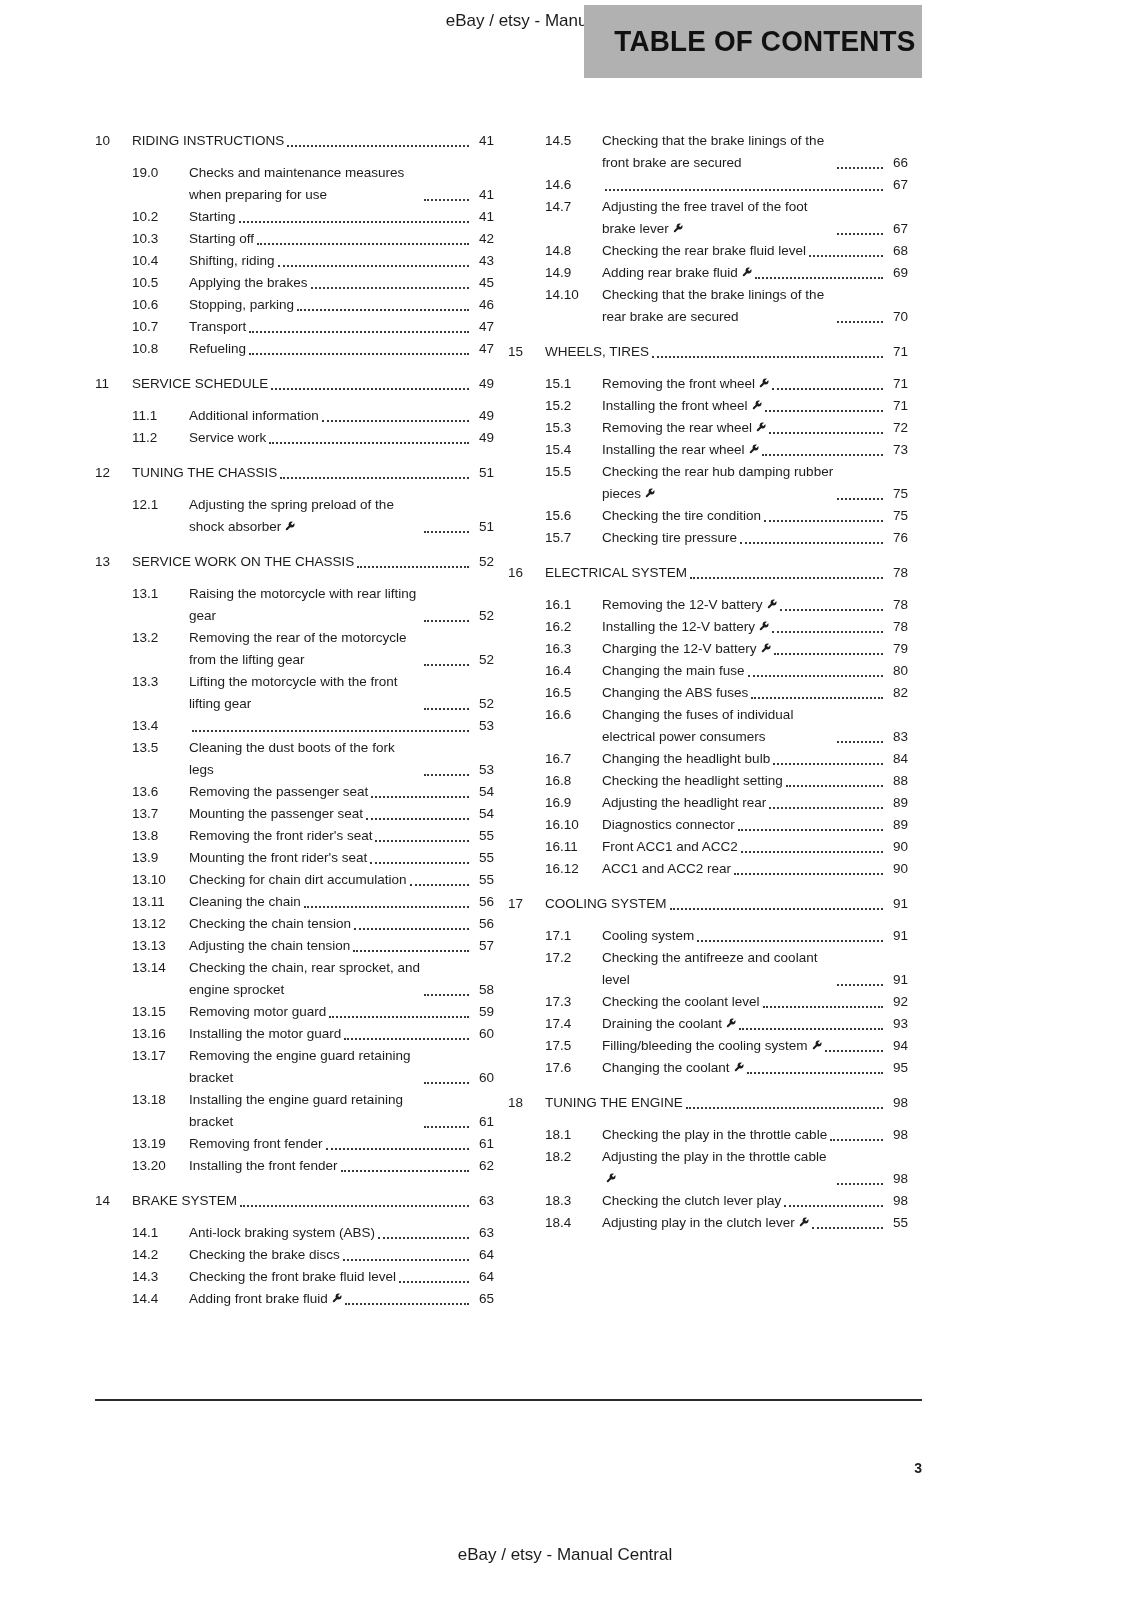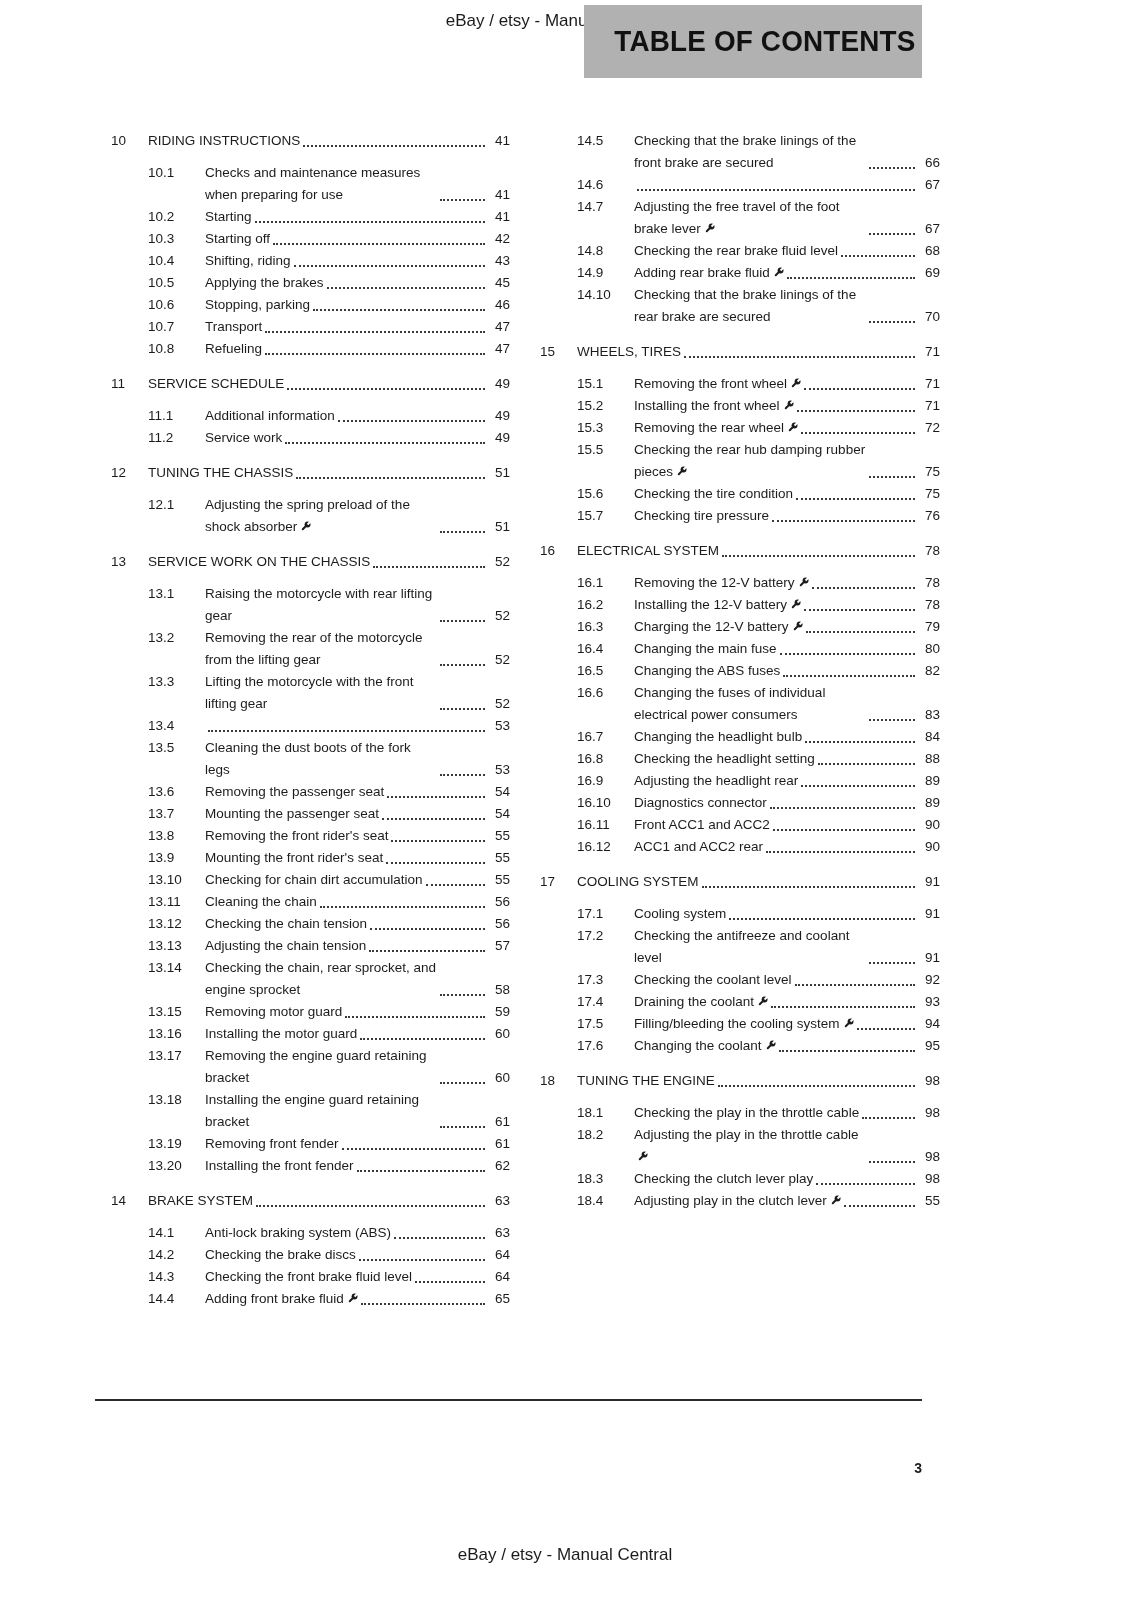--- a/index.html
+++ b/index.html
@@ -12,21 +12,21 @@
   }
   .banner {
     position:absolute; top:5px; right:22px; width:338px; height:73px;
     background:#b1b1b1; display:flex; align-items:center; justify-content:flex-end;
   }
   .banner span {
     font-size:29px; font-weight:bold; letter-spacing:0.2px; color:#111;
     transform:scaleX(0.96); white-space:nowrap;
   }
 
-  .columns { position:absolute; top:130px; left:95px; display:flex; gap:30px;margin-left:16px; }
+  .columns { position:absolute; top:130px; left:95px; display:flex; gap:14px; }
   .col { width:399px; }
   .col.right { width:400px; }
 
   .row { display:flex; align-items:flex-end; font-size:13.5px; line-height:22px; }
   .row .num { flex:none; align-self:flex-start; }
   .row .title { flex:0 1 auto; align-self:flex-start; max-width:232px; }
   .row .leader { flex:1 1 10px; min-width:8px; border-bottom:2px dotted #3a3a3a; margin:0 3px 5px 3px; height:0; }
   .row .page-num { flex:none; width:22px; text-align:right; }
 
   .row.chapter { margin:13px 0 10px 0; }
@@ -55,21 +55,21 @@
 
   <div class="columns">
     <div class="col">
         <div class="row chapter">
           <span class="num">10</span>
           <span class="title">RIDING INSTRUCTIONS</span>
           <span class="leader"></span>
           <span class="page-num">41</span>
         </div>
         <div class="row section">
-          <span class="num">10.1</span>
+          <span class="num">19.0</span>
           <span class="title">Checks and maintenance measures when preparing for use</span>
           <span class="leader"></span>
           <span class="page-num">41</span>
         </div>
         <div class="row section">
           <span class="num">10.2</span>
           <span class="title">Starting</span>
           <span class="leader"></span>
           <span class="page-num">41</span>
         </div>
@@ -377,20 +377,30 @@
           <span class="num">15.3</span>
           <span class="title">Removing the rear wheel<svg class="wrench" viewBox="0 0 16 16">
               <circle cx="11" cy="5" r="4.3" fill="currentColor"></circle>
               <rect x="9.55" y="-1.5" width="2.9" height="6.5" fill="#ffffff" transform="rotate(45 11 5)"></rect>
               <rect x="1.5" y="8.05" width="10" height="2.9" rx="1.45" fill="currentColor" transform="rotate(-45 6.5 9.5)"></rect>
             </svg></span>
           <span class="leader"></span>
           <span class="page-num">72</span>
         </div>
         <div class="row section">
+          <span class="num">15.4</span>
+          <span class="title">Installing the rear wheel<svg class="wrench" viewBox="0 0 16 16">
+              <circle cx="11" cy="5" r="4.3" fill="currentColor"></circle>
+              <rect x="9.55" y="-1.5" width="2.9" height="6.5" fill="#ffffff" transform="rotate(45 11 5)"></rect>
+              <rect x="1.5" y="8.05" width="10" height="2.9" rx="1.45" fill="currentColor" transform="rotate(-45 6.5 9.5)"></rect>
+            </svg></span>
+          <span class="leader"></span>
+          <span class="page-num">73</span>
+        </div>
+        <div class="row section">
           <span class="num">15.5</span>
           <span class="title">Checking the rear hub damping rubber pieces<svg class="wrench" viewBox="0 0 16 16">
               <circle cx="11" cy="5" r="4.3" fill="currentColor"></circle>
               <rect x="9.55" y="-1.5" width="2.9" height="6.5" fill="#ffffff" transform="rotate(45 11 5)"></rect>
               <rect x="1.5" y="8.05" width="10" height="2.9" rx="1.45" fill="currentColor" transform="rotate(-45 6.5 9.5)"></rect>
             </svg></span>
           <span class="leader"></span>
           <span class="page-num">75</span>
         </div>
         <div class="row section">

